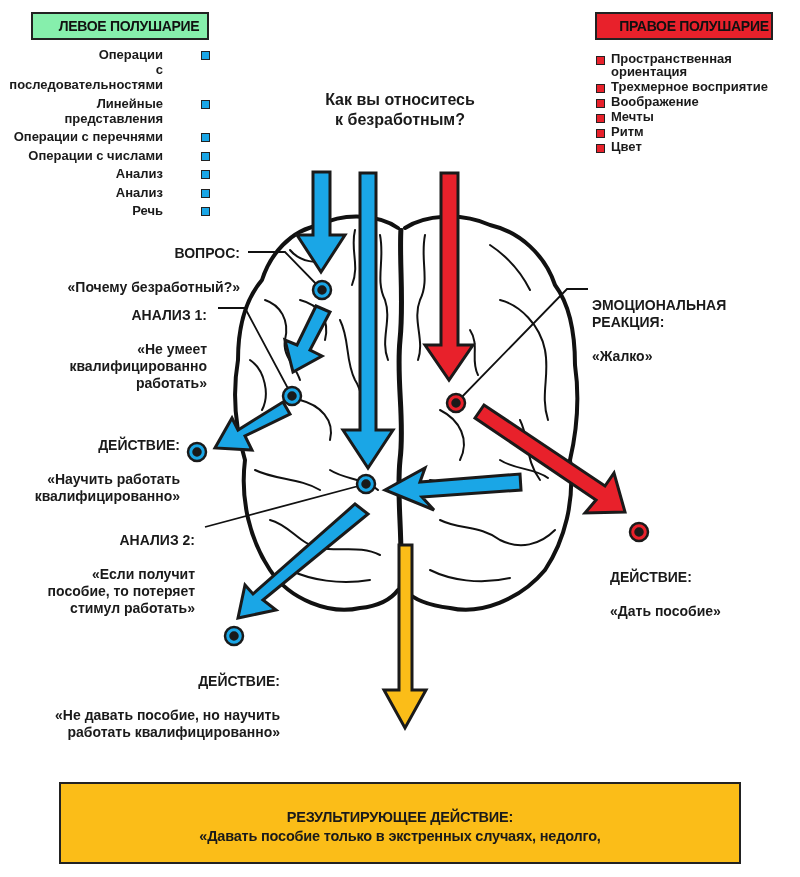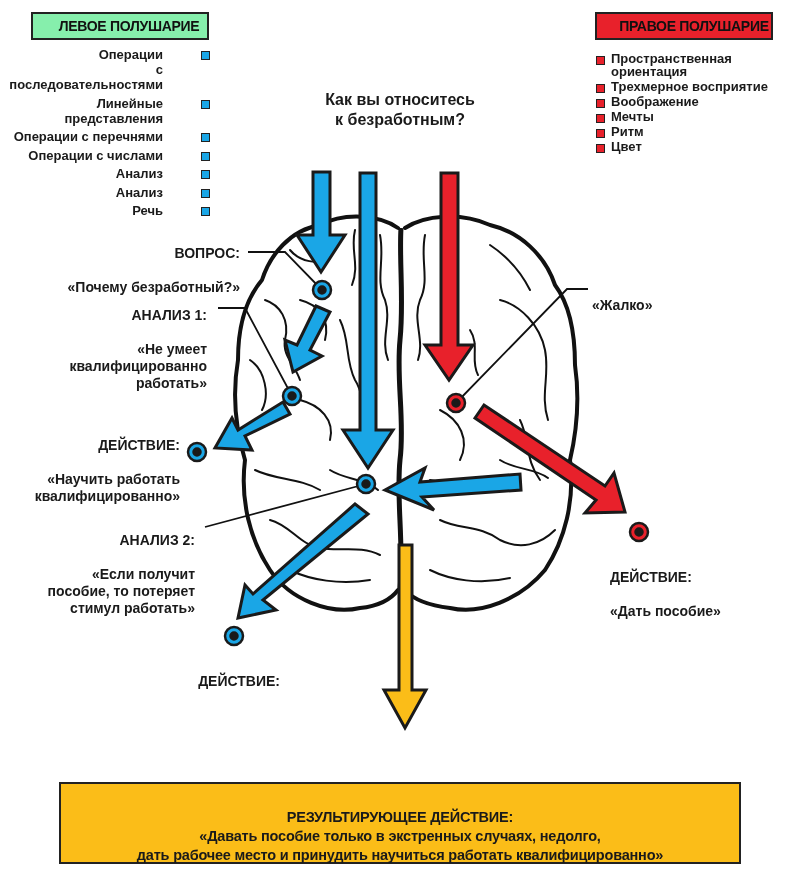--- a/index.html
+++ b/index.html
@@ -219,26 +219,29 @@
 квалифицированно»</span>
 </div>
 <div id="lbl-analysis2" class="label r">
   <span class="t">АНАЛИЗ 2:</span>
   <span class="t">«Если получит
 пособие, то потеряет
 стимул работать»</span>
 </div>
 <div id="lbl-action2" class="label r">
   <span class="t">ДЕЙСТВИЕ:</span>
+  <span class="t">«Не давать пособие, но научить
+работать квалифицированно»</span>
 </div>
 <div id="lbl-emotion" class="label">
+  <span class="t">ЭМОЦИОНАЛЬНАЯ
+РЕАКЦИЯ:</span>
   <span class="t">«Жалко»</span>
 </div>
 <div id="lbl-action3" class="label">
   <span class="t">ДЕЙСТВИЕ:</span>
   <span class="t">«Дать пособие»</span>
 </div>
 
 <div id="result-box">
   <span class="t">РЕЗУЛЬТИРУЮЩЕЕ ДЕЙСТВИЕ:</span>
   <span class="t">«Давать пособие только в экстренных случаях, недолго,</span>
-  <span class="t">дать рабочее место и принудить научиться работать квалифицированно»</span>
 </div>
 
 </body></html>

